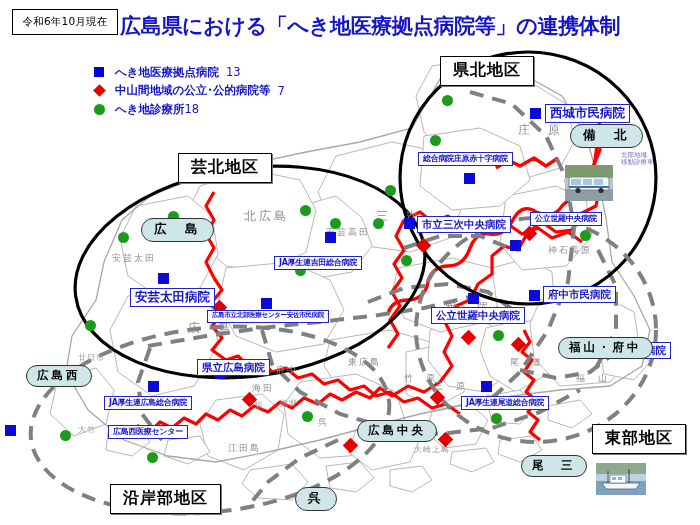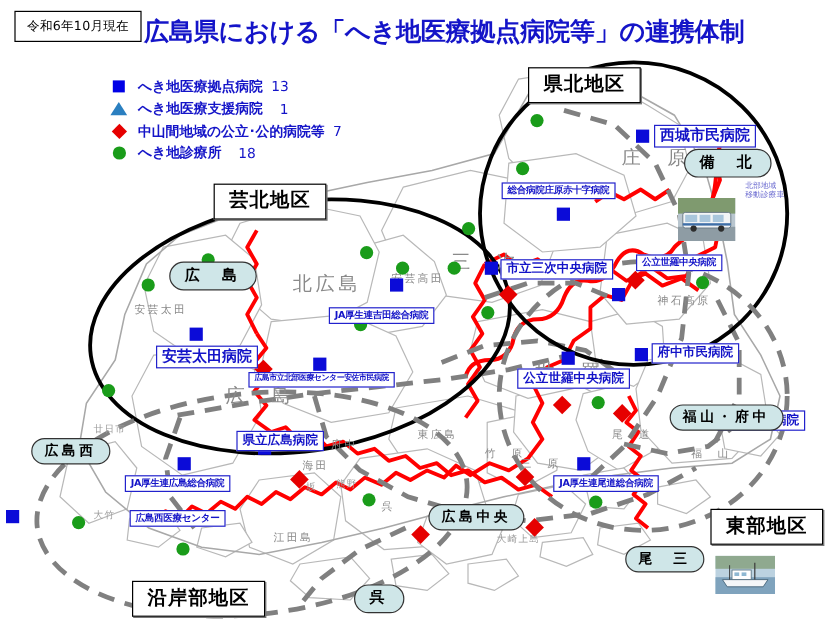--- a/index.html
+++ b/index.html
@@ -53,21 +53,21 @@
   .h75{font-size:6.6px;letter-spacing:-.4px;}
 
   
   .m-sq{width:11px;height:11px;background:#0b0bd8;}
   .m-tri{width:0;height:0;border-left:7px solid transparent;border-right:7px solid transparent;
          border-bottom:12px solid #2a7fc0;}
   .m-dia{width:11px;height:11px;background:#e60000;transform:rotate(45deg);}
   .m-cir{width:11px;height:11px;border-radius:50%;background:#1a9c1a;}
 
   
-  .city{font-size:16px;color:#8a8a8a;white-space:nowrap;letter-spacing:3px;}
+  .city{font-size:12px;color:#8a8a8a;white-space:nowrap;letter-spacing:3px;}
   .city.s{font-size:9px;letter-spacing:2px;}
   .city.xs{font-size:8px;letter-spacing:1px;color:#9a9a9a;margin-left:12px;}
 
   
   .photo{border:0;overflow:hidden;}
   .cap{font-size:10.5px;font-weight:bold;color:#1414c8;white-space:nowrap;}
   .vcap{font-size:6.5px;color:#6a6ad0;line-height:1.1;white-space:nowrap;}
 </style>
 </head>
 <body>
@@ -199,45 +199,38 @@
   <div id="legend" class="abs">
     <div class="lg-row">
       <span class="lg-mark">
           <i class="sq"></i>
         </span>
       <span class="lg-txt">へき地医療拠点病院</span>
       <span class="lg-num" style="margin-left:7px">13</span>
     </div>
     <div class="lg-row">
       <span class="lg-mark">
-          <i class="tri"></i>
-        </span>
-      <span class="lg-txt">へき地医療支援病院</span>
-      <span class="lg-num" style="margin-left:14px">1</span>
-    </div>
-    <div class="lg-row">
-      <span class="lg-mark">
           <i class="dia"></i>
         </span>
       <span class="lg-txt">中山間地域の公立･公的病院等</span>
       <span class="lg-num" style="margin-left:7px">7</span>
     </div>
     <div class="lg-row">
       <span class="lg-mark">
           <i class="cir"></i>
         </span>
       <span class="lg-txt">へき地診療所</span>
-      <span class="lg-num" style="margin-left:14px">18</span>
+      <span class="lg-num" style="">18</span>
     </div>
   </div>
 
   <div class="abs city" style="left:518px;top:122px">庄　原</div>
   <div class="abs city" style="left:376px;top:208px">三　次</div>
   <div class="abs city" style="left:446px;top:300px">世　羅</div>
-  <div class="abs city" style="left:244px;top:227px">北広島</div>
+  <div class="abs city" style="left:244px;top:208px">北広島</div>
   <div class="abs city s" style="left:326px;top:226px">安芸高田</div>
   <div class="abs city s" style="left:112px;top:252px">安芸太田</div>
   <div class="abs city s" style="left:548px;top:244px">神石高原</div>
   <div class="abs city" style="left:188px;top:320px">広　島</div>
   <div class="abs city s" style="left:276px;top:364px">府中</div>
   <div class="abs city s" style="left:252px;top:382px">海田</div>
   <div class="abs city xs" style="left:243px;top:400px">坂</div>
   <div class="abs city xs" style="left:268px;top:398px">熊野</div>
   <div class="abs city s" style="left:348px;top:356px">東広島</div>
   <div class="abs city s" style="left:404px;top:372px">竹　原</div>

